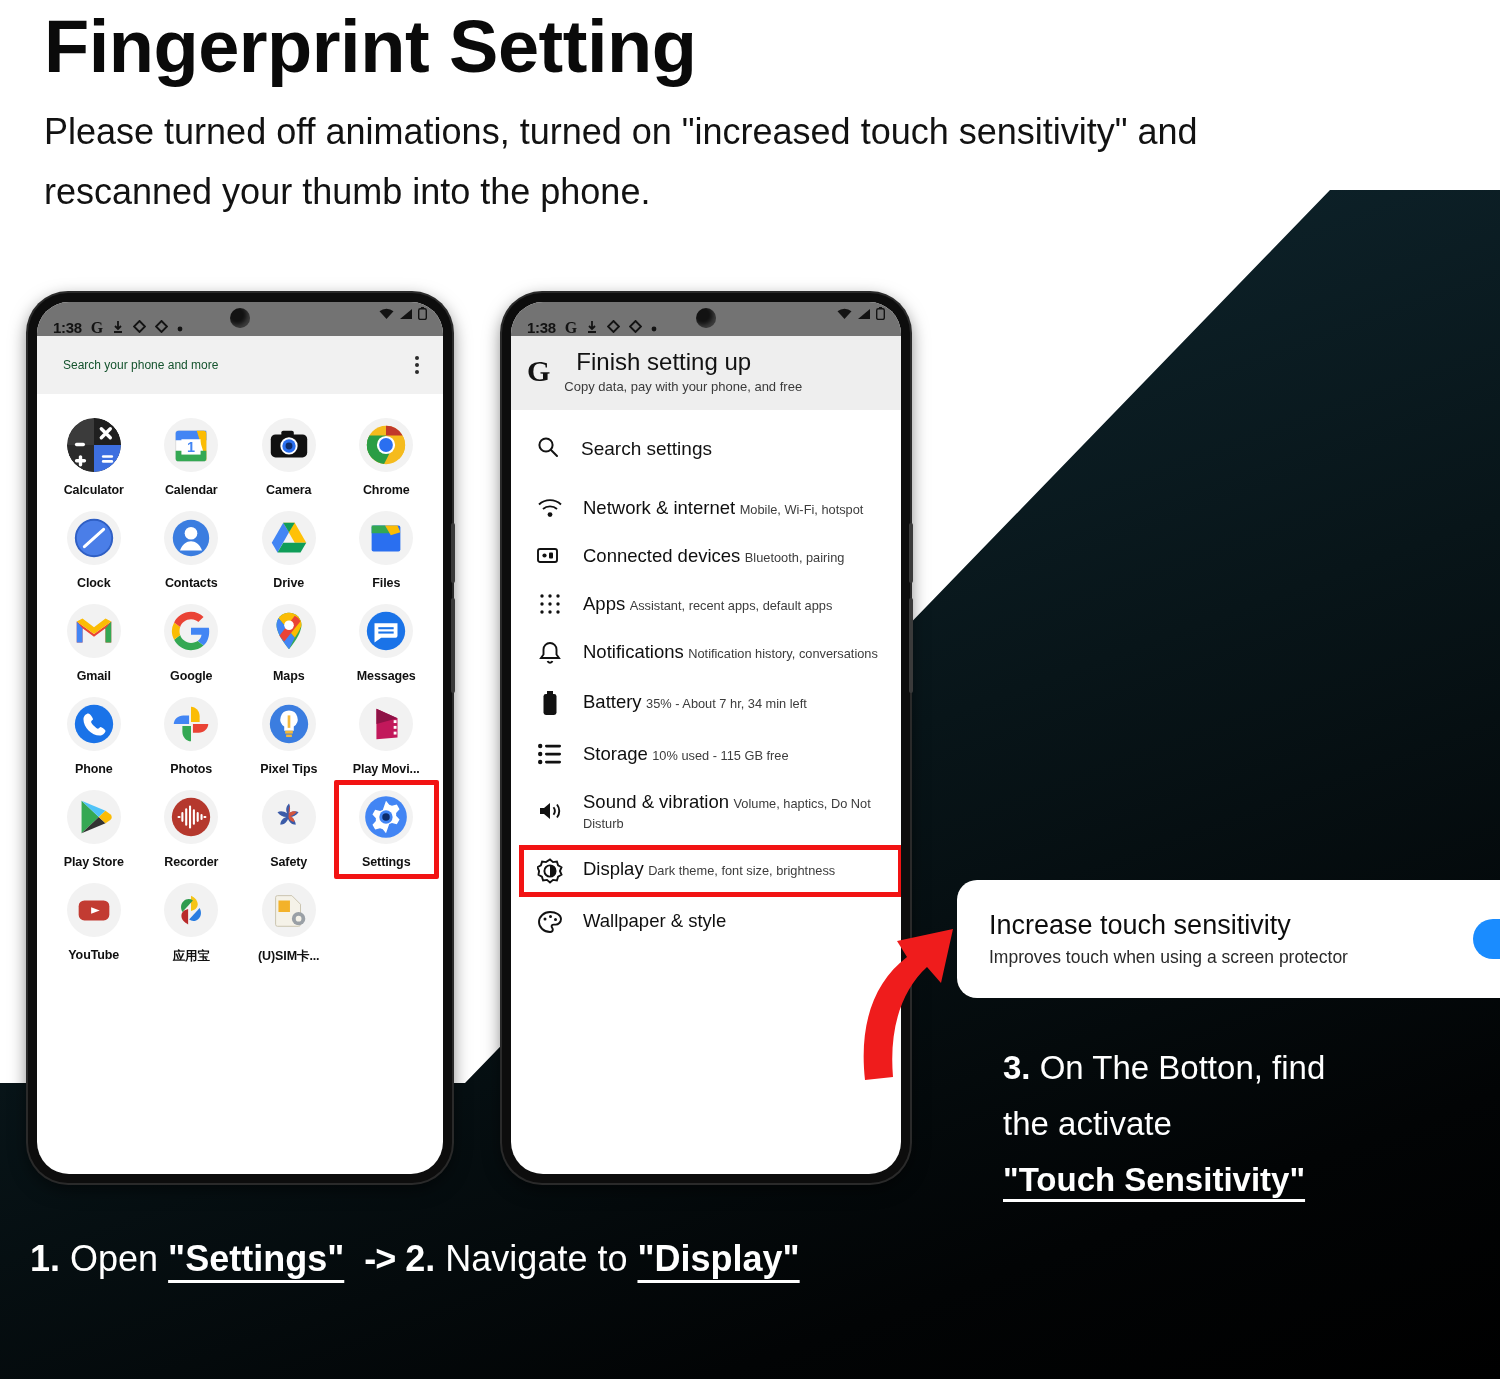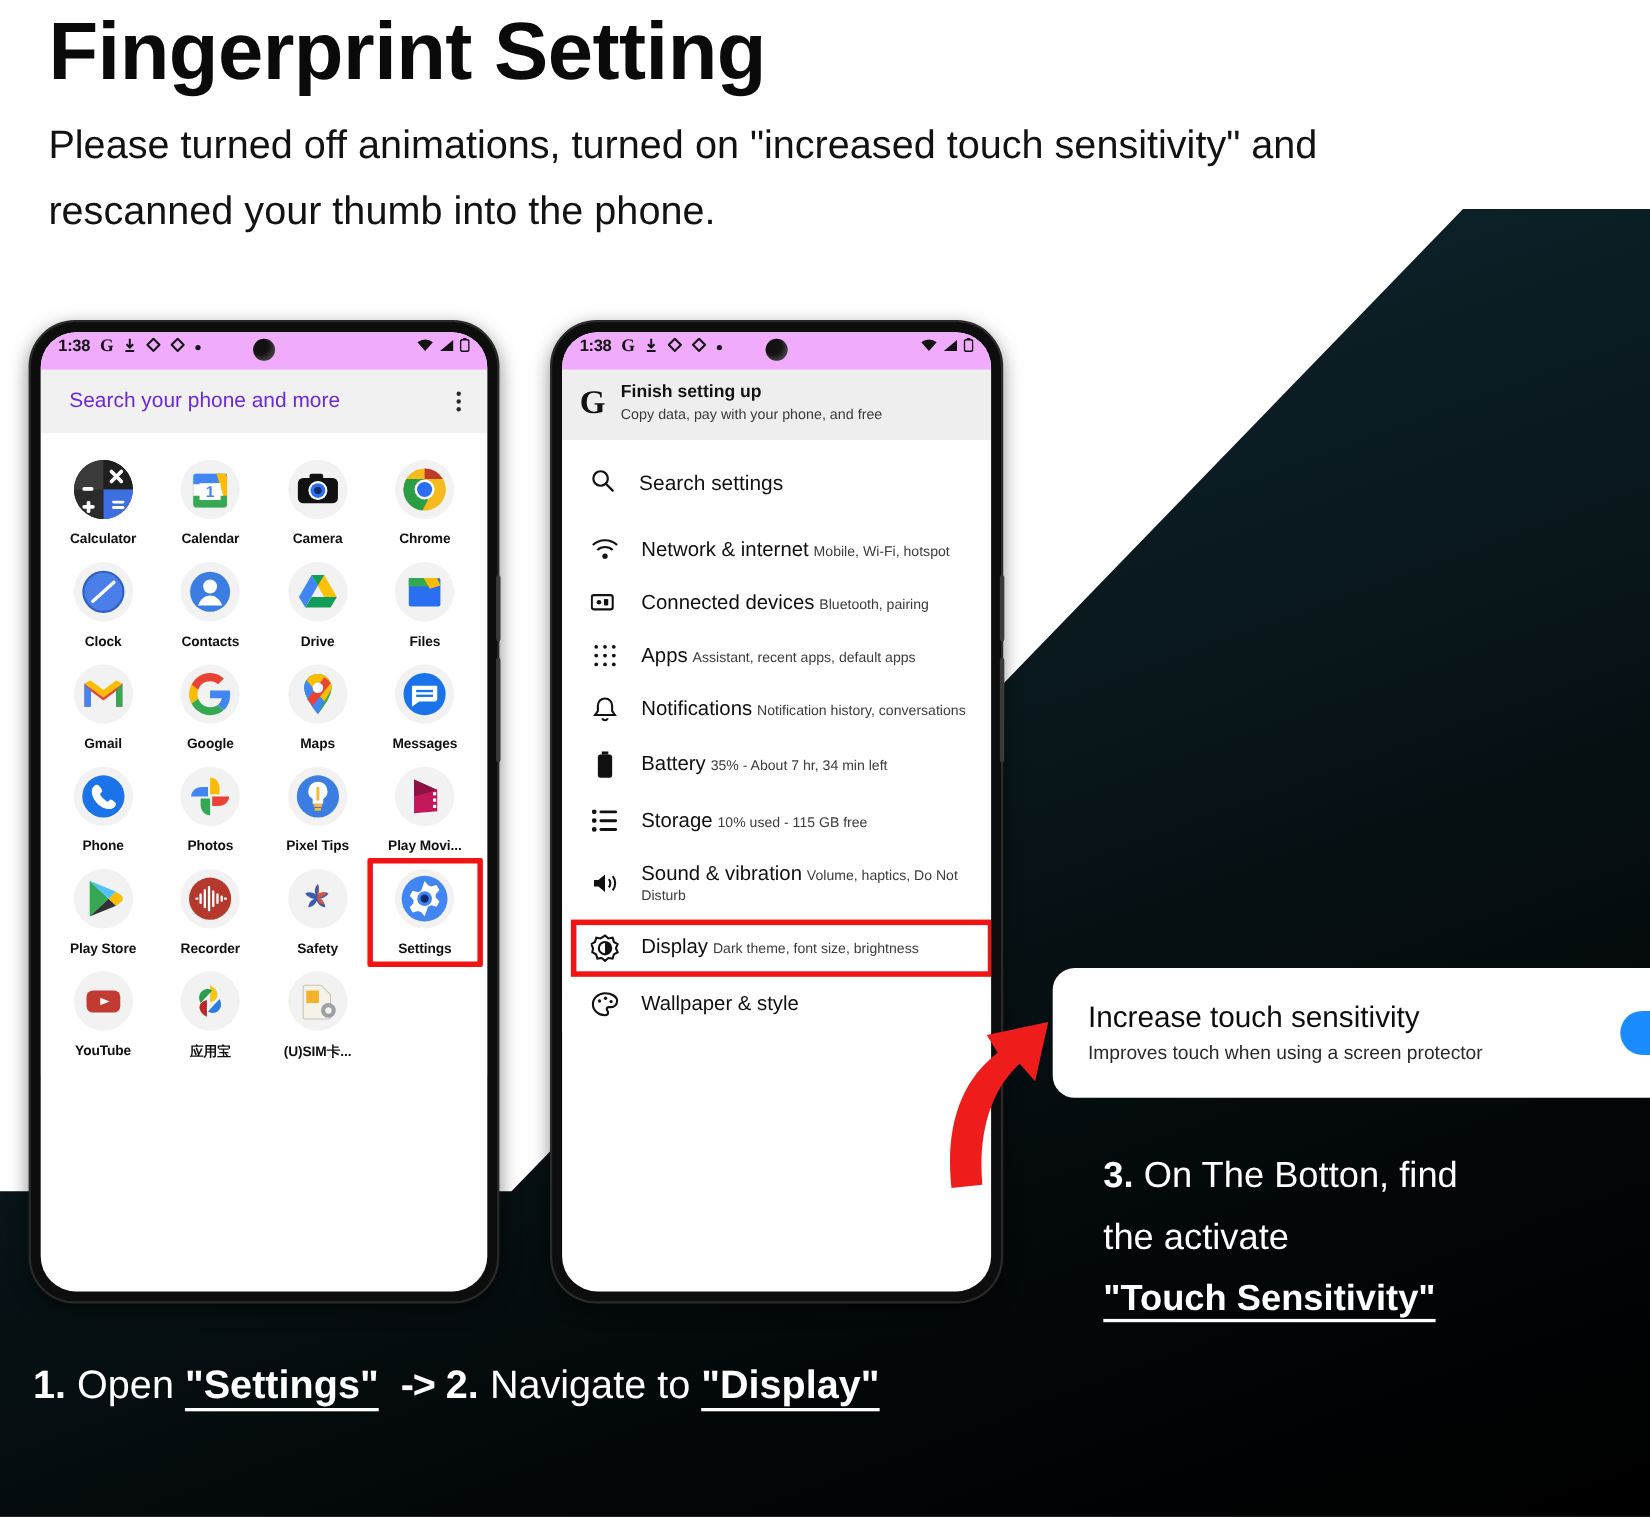--- a/index.html
+++ b/index.html
@@ -47,40 +47,40 @@
   }
   #phone1{left:28px;top:293px;width:424px;height:890px;}
   #phone2{left:502px;top:293px;width:408px;height:890px;}
 
   .side-btn{
     position:absolute;right:-3px;width:4px;border-radius:3px;background:#3a3a3a;z-index:5;
   }
 
   
   .statusbar{
-    height:30px;display:flex;align-items:flex-start;
-    padding:4px 16px 0 16px;background:#f0abfc;position:relative;
+    height:30px;display:flex;align-items:flex-end;
+    padding:4px 16px 0 16px;background:#737373;position:relative;
     font-size:14px;font-weight:700;color:#131313;
   }
   .sb-left{display:flex;align-items:center;gap:9px;}
   .sb-right{position:absolute;right:16px;top:5px;display:flex;align-items:center;gap:5px;}
   .sb-time{font-size:15px;font-weight:700;letter-spacing:-.3px;}
   .sb-ico{font-size:13px;line-height:1;}
   .punchhole{
     position:absolute;left:50%;top:6px;transform:translateX(-50%);
     width:20px;height:20px;border-radius:50%;background:#121212;
     box-shadow:inset -3px -3px 4px rgba(255,255,255,.18);
   }
 
   
   .searchbar{
     background:#f1f1f1;height:58px;display:flex;align-items:center;
     padding:0 18px 0 26px;justify-content:space-between;
   }
-  .searchbar .txt{font-size:19px;color:#6d28d9;font-weight:400;}
+  .searchbar .txt{font-size:12px;color:#14532d;font-weight:400;}
   .kebab{display:flex;flex-direction:column;gap:3px;padding:4px 6px;}
   .kebab i{width:4px;height:4px;border-radius:50%;background:#2b2b2b;display:block;}
 
   
   .appgrid{
     display:grid;grid-template-columns:repeat(4,1fr);
     padding:16px 8px 8px 8px;row-gap:2px;background:#fff;
   }
   .app{display:flex;flex-direction:column;align-items:center;padding:8px 0 4px 0;position:relative;}
   .app .ic{
@@ -94,21 +94,21 @@
   .hl-box{
     position:absolute;border:5px solid #f21313;border-radius:2px;
     left:-4px;top:-2px;right:-4px;bottom:-6px;pointer-events:none;
   }
 
   
   .finish-card{
     background:#eeeeee;padding:12px 16px 16px 16px;display:flex;align-items:center;gap:14px;
   }
   .g-logo{font-size:30px;font-weight:700;color:#121212;font-family:"Liberation Serif",serif;line-height:1;}
-  .finish-t{font-size:16px;font-weight:700;color:#121212;line-height:1.15;}
+  .finish-t{font-size:24px;font-weight:400;color:#121212;line-height:1.15;margin-left:12px;}
   .finish-s{font-size:13px;color:#3a3a3a;margin-top:3px;}
 
   .search-settings{
     display:flex;align-items:center;gap:22px;padding:26px 0 22px 26px;background:#fff;
   }
   .search-settings .t{font-size:19px;color:#121212;}
 
   .setlist{background:#fff;}
   .setrow{display:flex;gap:20px;padding:13px 14px 13px 26px;position:relative;}
   .setrow .sicon{width:26px;display:flex;justify-content:center;align-items:center;flex:0 0 26px;}

